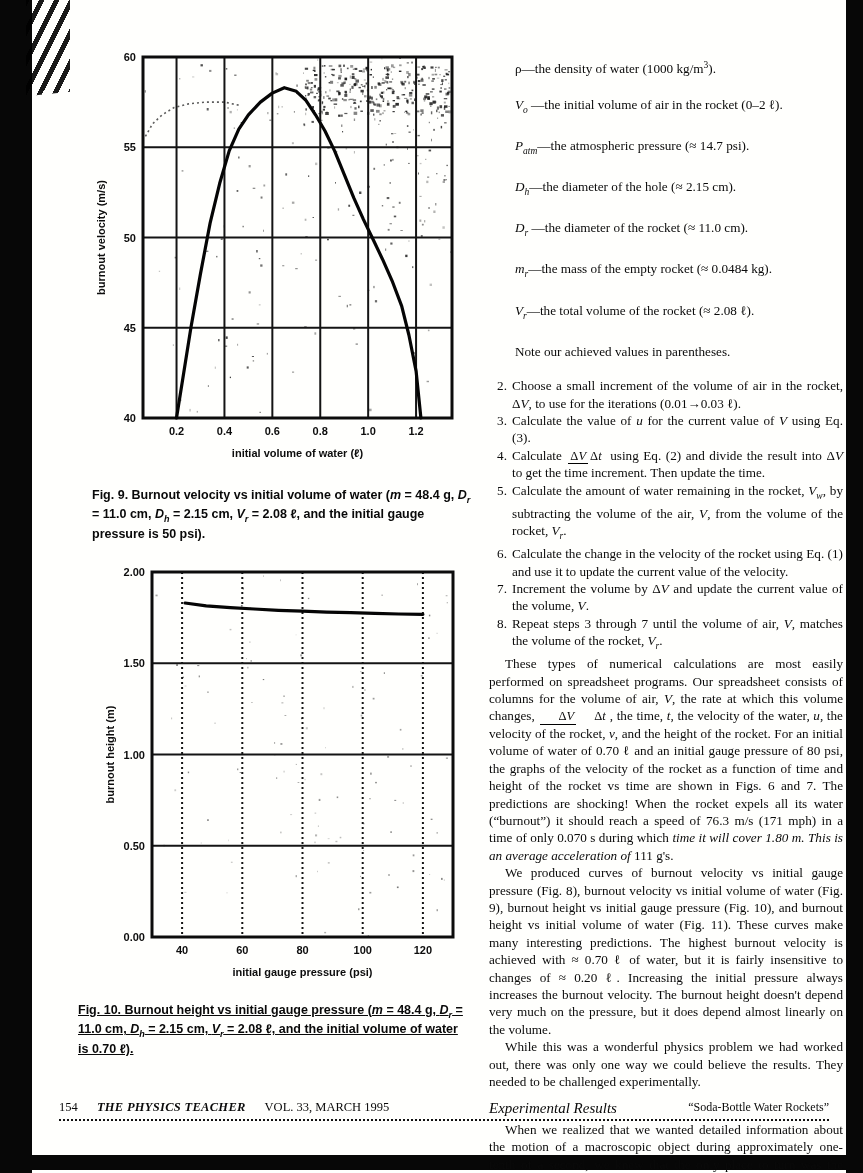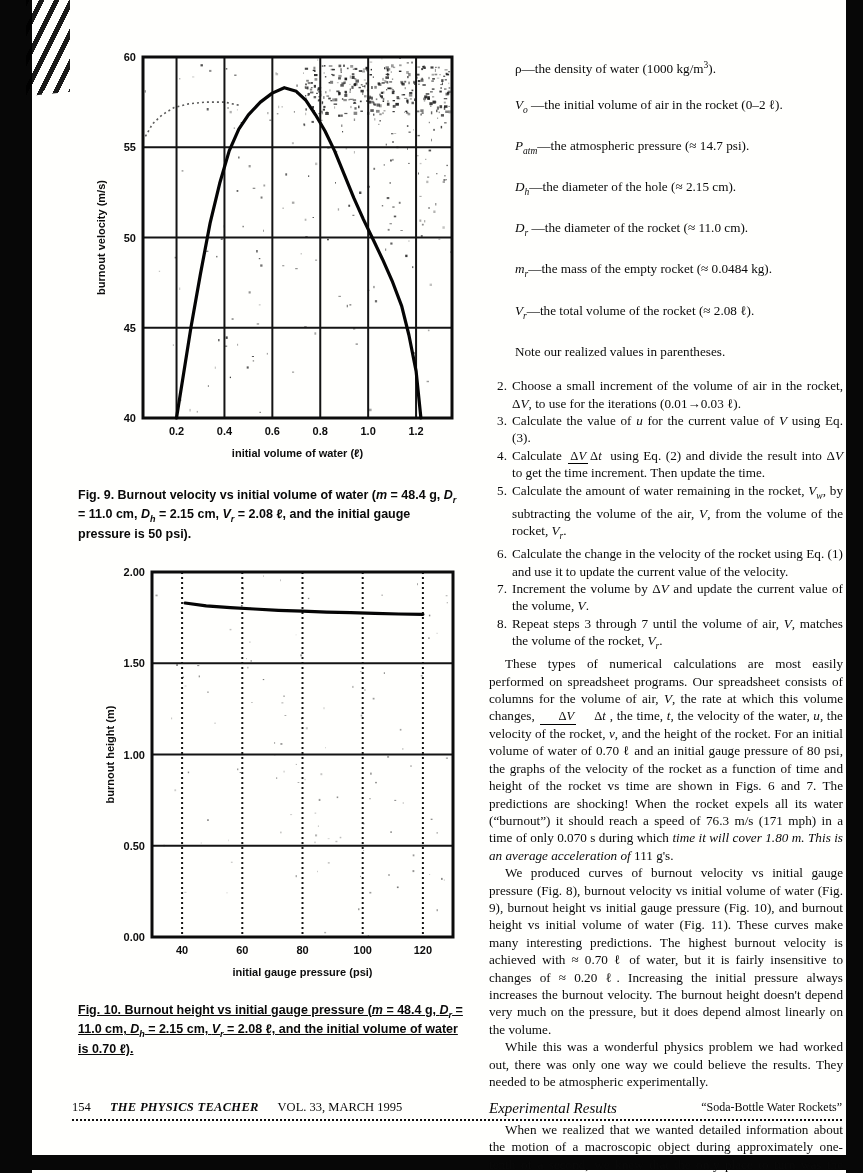--- a/index.html
+++ b/index.html
@@ -15,40 +15,40 @@
   
   figure{margin:0;}
   .fig9{position:absolute;left:75px;top:40px;width:395px;height:445px;}
   .fig10{position:absolute;left:75px;top:560px;width:395px;height:440px;}
   .chart{width:100%;height:100%;}
   .chart text.tick{font:bold 11px "Liberation Sans",sans-serif;fill:#0d0d0d;}
   .chart text.axis{font:bold 11px "Liberation Sans",sans-serif;fill:#0d0d0d;}
   .caption{position:absolute;width:388px;margin:0;text-align:left;
         font-family:"Liberation Sans",sans-serif;font-weight:bold;font-size:12.5px;
         line-height:1.32;color:#090909;}
-  .cap9{left:78px;top:487px;}
+  .cap9{left:92px;top:487px;}
   .cap10{left:78px;top:1002px;text-decoration:underline;}
   
   .rcol{position:absolute;left:489px;top:40px;width:354px;font-size:13.2px;
         line-height:17.4px;text-align:justify;}
   #var-list{line-height:19.5px;padding-left:10px;text-align:left;}
   #var-list .vline{margin:16px;}
   #steps-list{margin-top:4px;}
   .step{display:flex;}
   .step .n{flex:0 0 18px;text-align:right;margin-right:5px;}
   .step .t{flex:1;text-align:justify;}
   #paras p,#paras2 p{margin:0;text-indent:16px;}
   .subhead{font-size:15px;font-weight:normal;font-style:italic;margin:10px 0 3px;text-align:left;}
   sub,sup{font-size:.72em;}
   .frac{display:inline-flex;text-align:center;vertical-align:middle;
         line-height:1.05;margin:0 2px;font-size:.95em;}
   .frac .num{border-bottom:1px solid #000;padding:0 2px;}
   .frac .den{padding:0 2px;}
   
-  .footer{position:absolute;left:72px;top:1100px;width:770px;display:flex;
+  .footer{position:absolute;left:59px;top:1100px;width:770px;display:flex;
         justify-content:space-between;align-items:baseline;
         border-bottom:2px dotted #111;padding-bottom:4px;}
   .f-left{font-size:12.5px;}
   .pgnum{margin-right:16px;}
   .journal{font-style:italic;font-weight:bold;margin-right:16px;letter-spacing:.3px;}
   .f-right{font-size:12px;}
 </style>
 </head>
 <body>
 
@@ -721,21 +721,21 @@
 
   <div class="rcol">
     <div id="var-list">
         <div class="vline">ρ—the density of water (1000 kg/m<sup>3</sup>).</div>
         <div class="vline"><i>V<sub>o</sub></i> —the initial volume of air in the rocket (0–2 ℓ).</div>
         <div class="vline"><i>P<sub>atm</sub></i>—the atmospheric pressure (≈ 14.7 psi).</div>
         <div class="vline"><i>D<sub>h</sub></i>—the diameter of the hole (≈ 2.15 cm).</div>
         <div class="vline"><i>D<sub>r</sub></i> —the diameter of the rocket (≈ 11.0 cm).</div>
         <div class="vline"><i>m<sub>r</sub></i>—the mass of the empty rocket (≈ 0.0484 kg).</div>
         <div class="vline"><i>V<sub>r</sub></i>—the total volume of the rocket (≈ 2.08 ℓ).</div>
-        <div class="vline">Note our realized values in parentheses.</div>
+        <div class="vline">Note our achieved values in parentheses.</div>
       </div>
     <div id="steps-list">
         <div class="step">
           <span class="n">2.</span>
           <span class="t">Choose a small increment of the volume of air in the rocket, Δ<i>V</i>, to use for the iterations (0.01→0.03 ℓ).</span>
         </div>
         <div class="step">
           <span class="n">3.</span>
           <span class="t">Calculate the value of <i>u</i> for the current value of <i>V</i> using Eq. (3).</span>
         </div>
@@ -762,21 +762,21 @@
           <span class="n">8.</span>
           <span class="t">Repeat steps 3 through 7 until the volume of air, <i>V</i>, matches the volume of the rocket, <i>V<sub>r</sub></i>.</span>
         </div>
       </div>
     <div id="paras">
         <p>These types of numerical calculations are most easily performed on spreadsheet programs. Our spreadsheet consists of columns for the volume of air, <i>V</i>, the rate at which this volume changes, <span class="frac">
             <span class="num">Δ<i>V</i></span>
             <span class="den">Δ<i>t</i></span>
           </span>, the time, <i>t</i>, the velocity of the water, <i>u</i>, the velocity of the rocket, <i>v</i>, and the height of the rocket. For an initial volume of water of 0.70 ℓ and an initial gauge pressure of 80 psi, the graphs of the velocity of the rocket as a function of time and height of the rocket vs time are shown in Figs. 6 and 7. The predictions are shocking! When the rocket expels all its water (“burnout”) it should reach a speed of 76.3 m/s (171 mph) in a time of only 0.070 s during which <i>time it will cover 1.80 m. This is an average acceleration of</i> 111 g's.</p>
         <p>We produced curves of burnout velocity vs initial gauge pressure (Fig. 8), burnout velocity vs initial volume of water (Fig. 9), burnout height vs initial gauge pressure (Fig. 10), and burnout height vs initial volume of water (Fig. 11). These curves make many interesting predictions. The highest burnout velocity is achieved with ≈ 0.70 ℓ of water, but it is fairly insensitive to changes of ≈ 0.20 ℓ. Increasing the initial pressure always increases the burnout velocity. The burnout height doesn't depend very much on the pressure, but it does depend almost linearly on the volume.</p>
-        <p>While this was a wonderful physics problem we had worked out, there was only one way we could believe the results. They needed to be atmospheric experimentally.</p>
+        <p>While this was a wonderful physics problem we had worked out, there was only one way we could believe the results. They needed to be challenged experimentally.</p>
       </div>
     <h3 class="subhead">Experimental Results</h3>
     <div id="paras2">
         <p>When we realized that we wanted detailed information about the motion of a macroscopic object during approximately one-tenth of a second, we knew that the only place to turn was the physical education department. After all, they study the intricate and rapid movement of athletes; besides,</p>
       </div>
   </div>
 
   <div class="footer">
     <div class="f-left">
       <span class="pgnum">154</span>

